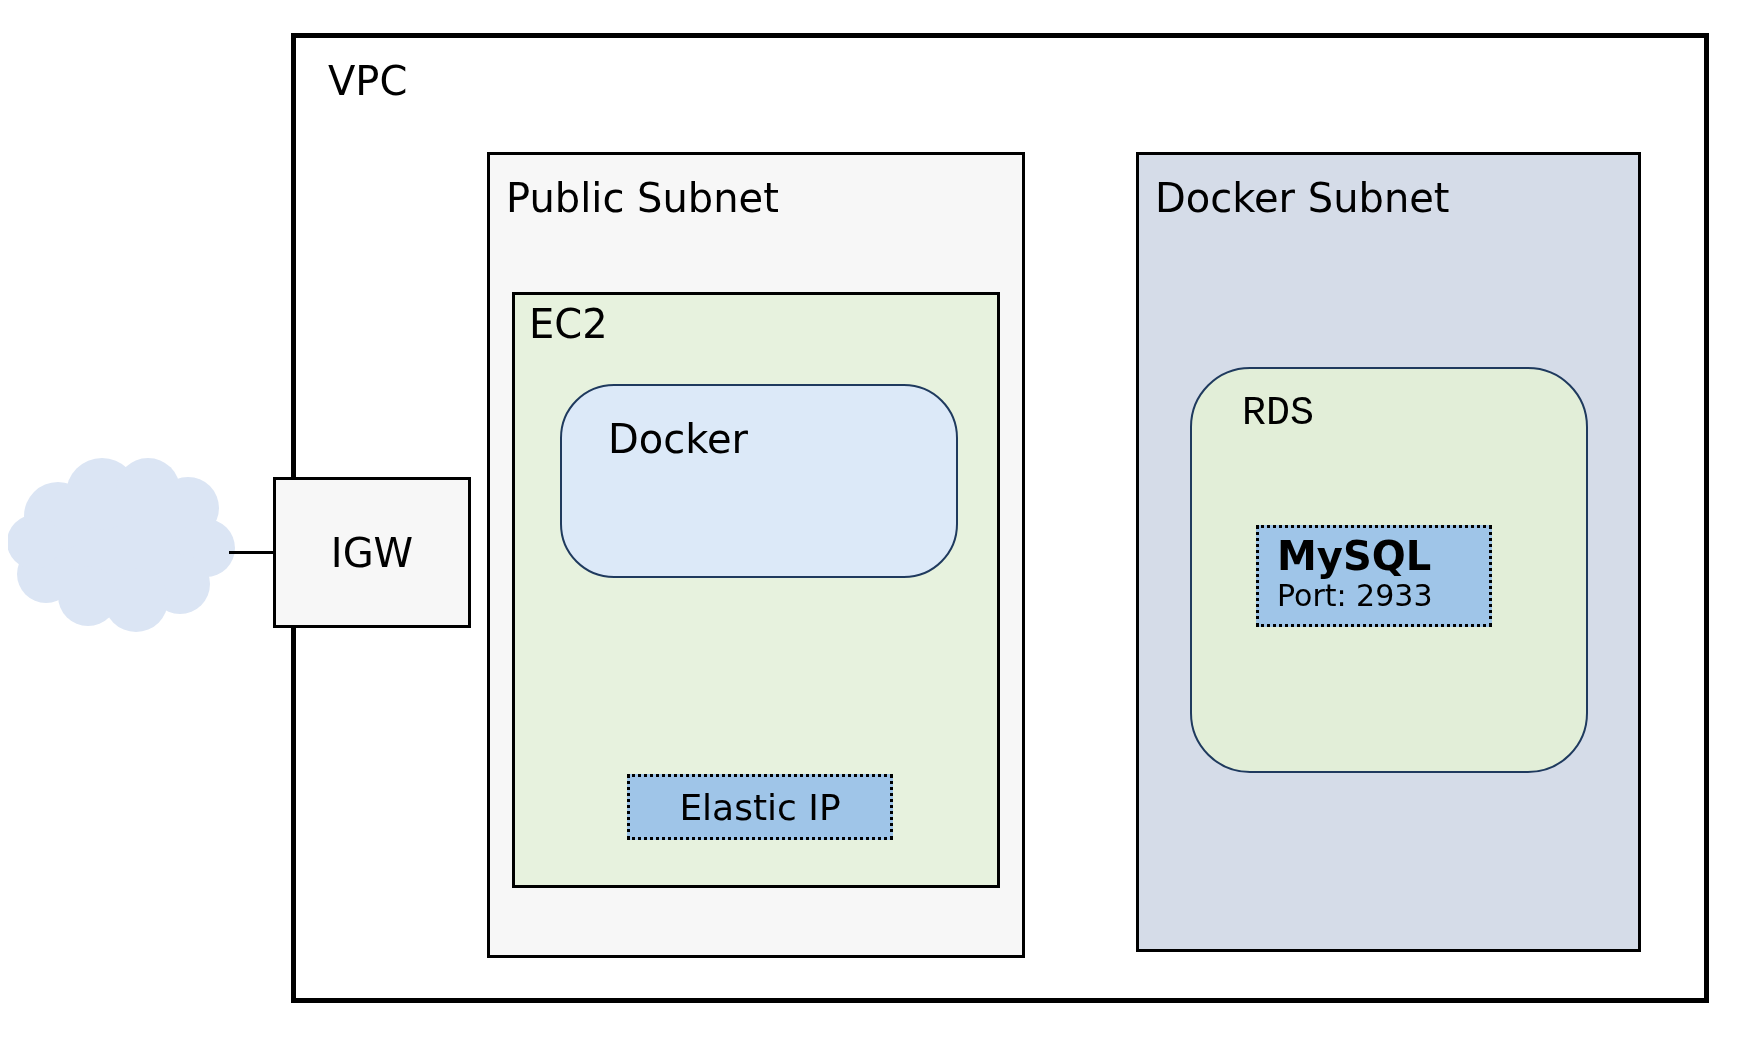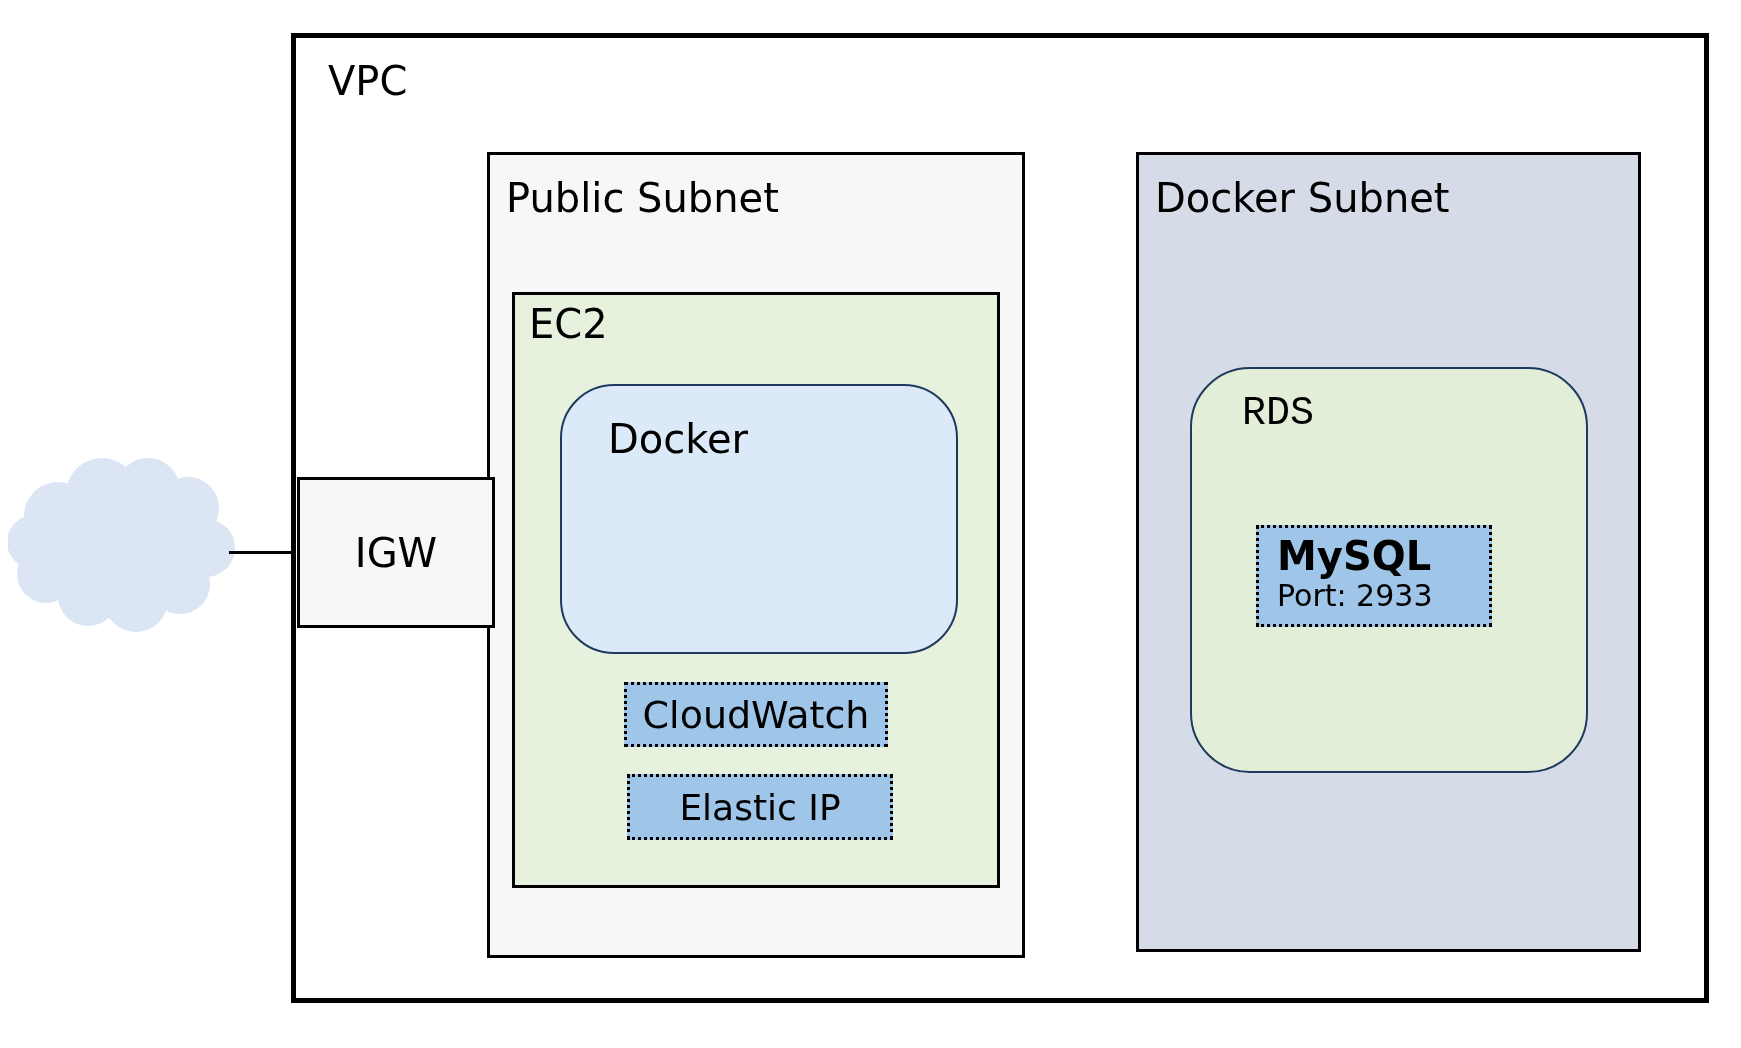--- a/index.html
+++ b/index.html
@@ -24,36 +24,36 @@
   #cloud circle,#cloud ellipse{fill:var(--cloud-fill,#dbe5f4);}
 
   
   #connector{left:229px;top:551px;width:64px;height:3px;background:var(--line,#000);}
 
   
   #vpc{left:291px;top:33px;width:1418px;height:970px;border:5px solid var(--line,#000);background:#fff;}
   .vpc-label{left:32px;top:20px;font-size:40px;}
 
   
-  #igw{left:297px;top:477px;width:198px;height:151px;background:var(--subnet-public-fill,#f7f7f7);
+  #igw{left:273px;top:477px;width:198px;height:151px;background:var(--subnet-public-fill,#f7f7f7);
        border:3px solid var(--line,#000);display:flex;align-items:center;justify-content:center;
        font-size:40px;z-index:6;}
 
   
   #public-subnet{left:487px;top:152px;width:538px;height:806px;background:var(--subnet-public-fill,#f7f7f7);
        border:3px solid var(--line,#000);z-index:2;}
   .subnet-label{left:16px;top:20px;font-size:40px;}
 
   
   #ec2{left:512px;top:292px;width:488px;height:596px;background:var(--ec2-fill,#e7f2de);
        border:3px solid var(--line,#000);z-index:3;}
   .ec2-label{left:14px;top:6px;font-size:40px;}
 
   
-  #docker{left:560px;top:384px;width:398px;height:270px;background:var(--docker-fill,#dce9f8);
+  #docker{left:560px;top:384px;width:398px;height:194px;background:var(--docker-fill,#dce9f8);
        border:2.5px solid var(--container-border,#1f3a5e);border-radius:54px;z-index:4;}
   .docker-label{left:46px;top:30px;font-size:40px;}
 
   
   #rds{left:1190px;top:367px;width:398px;height:406px;background:var(--rds-fill,#e2eed8);
        border:2.5px solid var(--container-border,#1f3a5e);border-radius:60px;z-index:3;font-family:Liberation Mono, monospace;}
   .rds-label{left:50px;top:22px;font-size:40px;}
 
   
   #private-subnet{left:1136px;top:152px;width:505px;height:800px;background:var(--subnet-private-fill,#d5dce8);
@@ -101,23 +101,20 @@
 
   <div id="ec2" class="abs">
     <div class="abs ec2-label">EC2</div>
   </div>
 
   <div id="docker" class="abs">
     <div class="abs docker-label">Docker</div>
   </div>
 
 
-  <div id="cloudwatch" class="abs service">
-    <span>CloudWatch</span>
-  </div>
 
   <div id="elastic-ip" class="abs service">
     <span>Elastic IP</span>
   </div>
 
   <div id="private-subnet" class="abs">
     <div class="abs subnet-label">Docker Subnet</div>
   </div>
 
   <div id="rds" class="abs">

